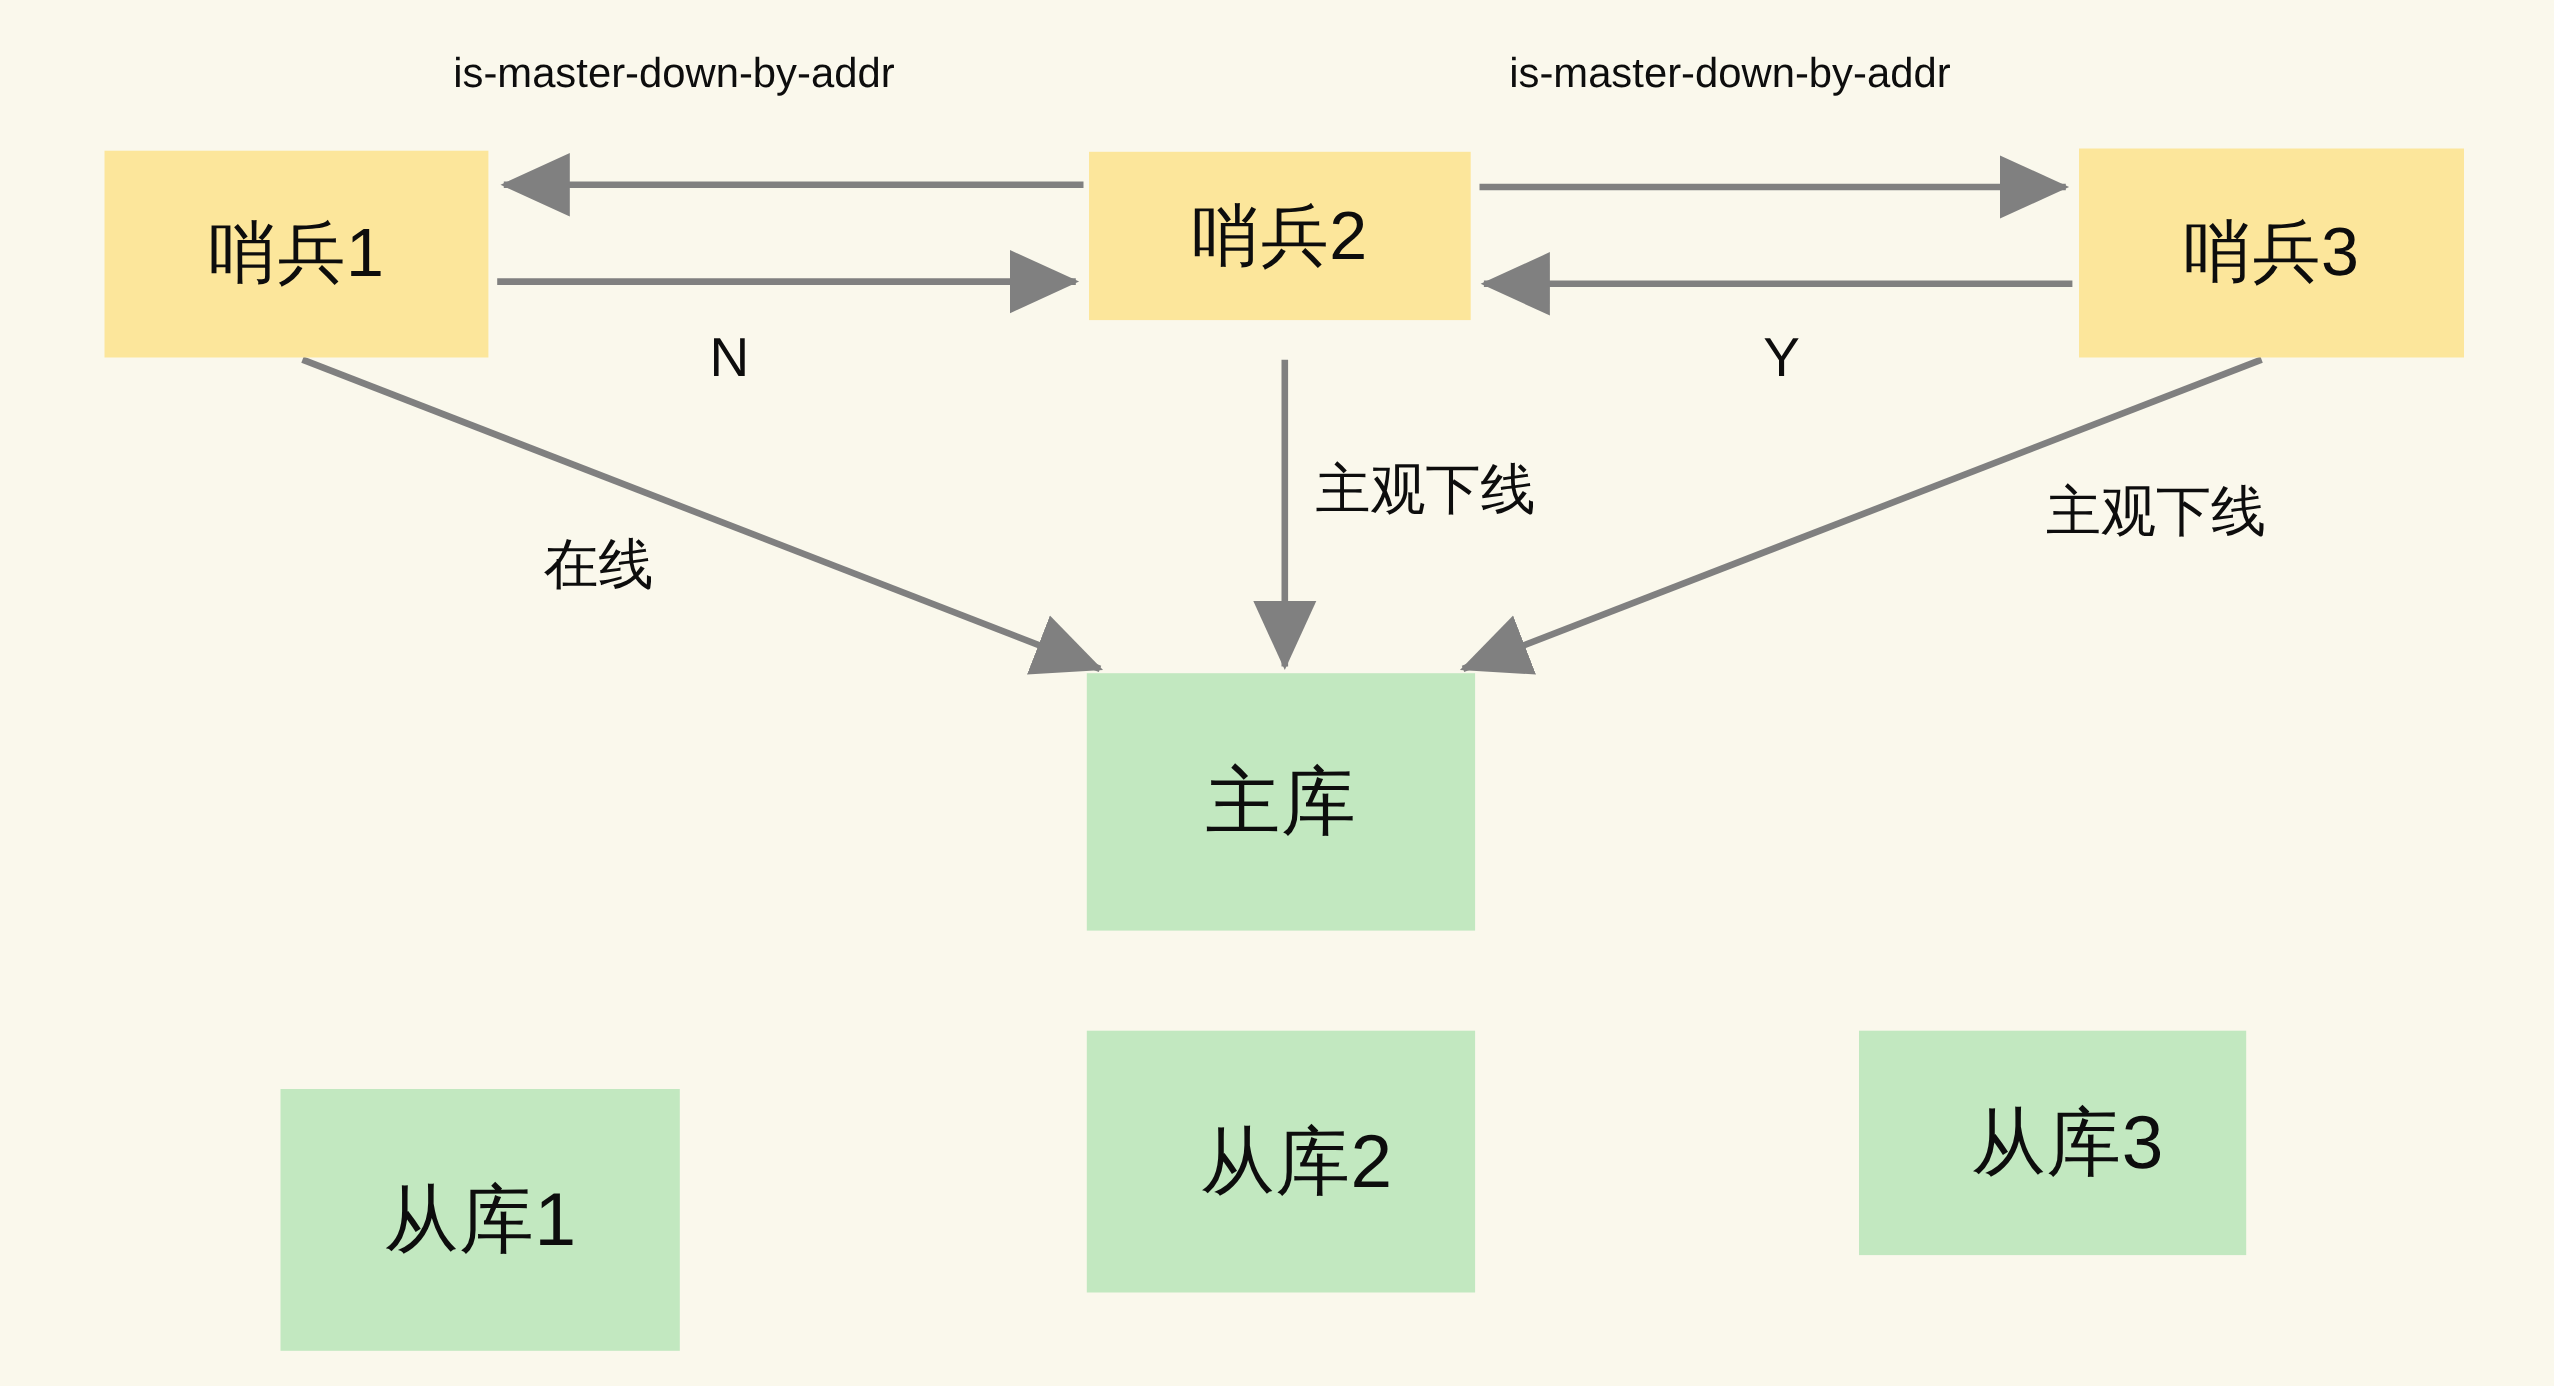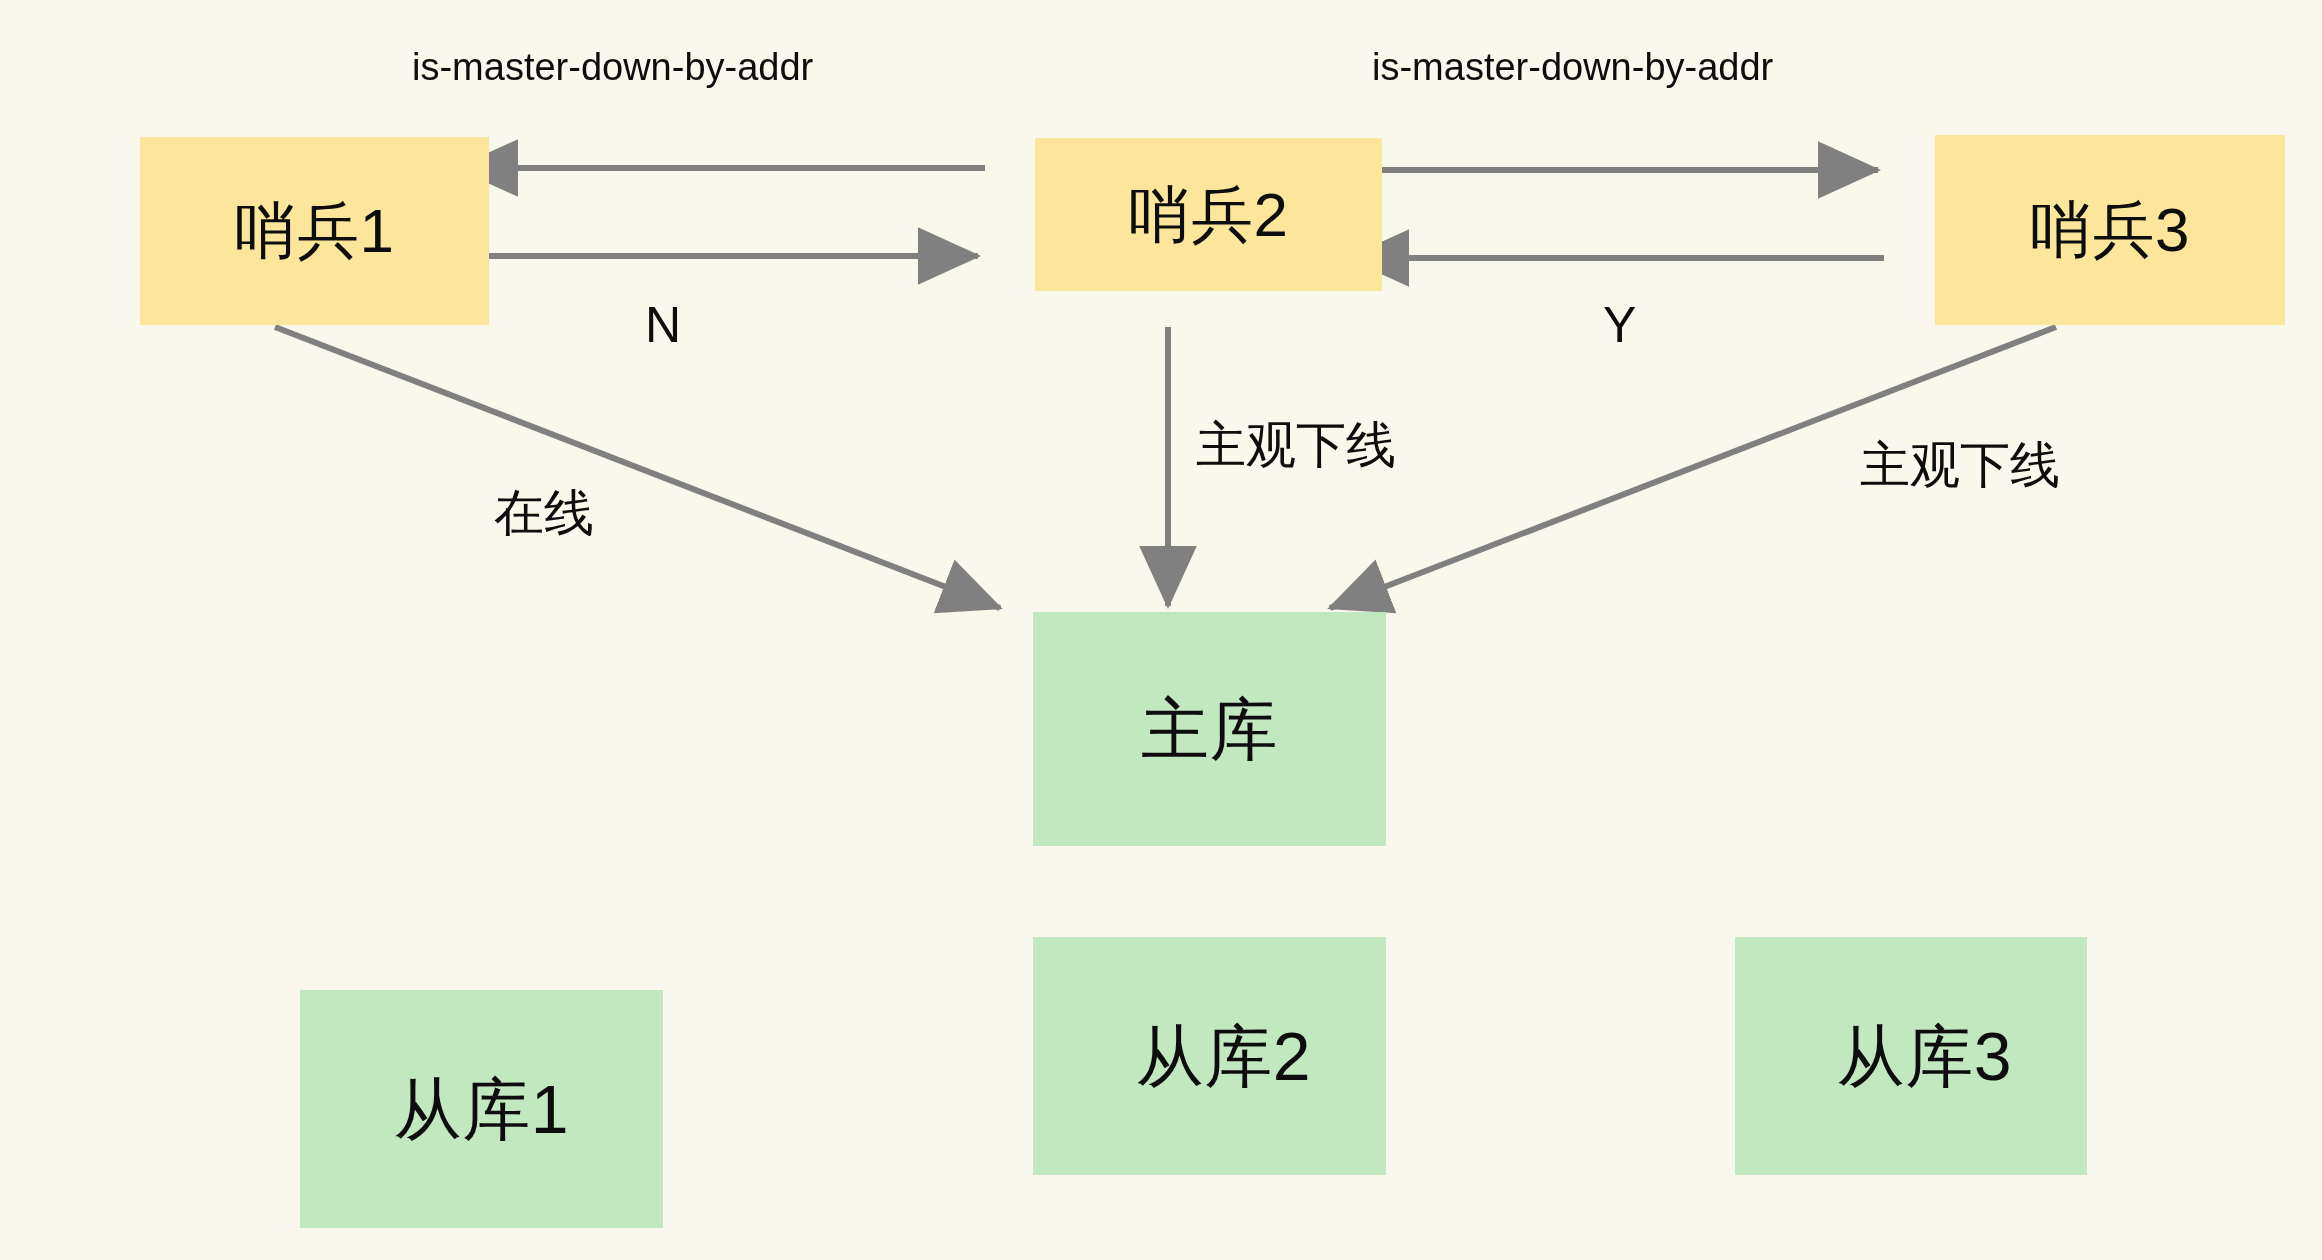--- a/index.html
+++ b/index.html
@@ -25,21 +25,20 @@
   }
   .node {
     position: absolute;
     display: flex;
     align-items: center;
     justify-content: center;
     box-sizing: border-box;
     color: #0d0d0d;
     line-height: 1;
     letter-spacing: 0.5px;
-    margin-left: 45px;
   }
   .node-sentinel {
     background: #fce69b;
     font-size: 62px;
   }
   .node-db {
     background: #c2e8c0;
     font-size: 68px;
   }
   .edge-label {
@@ -96,21 +95,21 @@
   </div>
 
   <div class="node node-db" style="left:255px; top:990px; width:363px; height:238px;">
     <span>从库1</span>
   </div>
 
   <div class="node node-db" style="left:988px; top:937px; width:353px; height:238px;padding-left:28px;">
     <span>从库2</span>
   </div>
 
-  <div class="node node-db" style="left:1690px; top:937px; width:352px; height:238px;padding-left:27px;">
+  <div class="node node-db" style="left:1690px; top:937px; width:352px; height:204px;padding-left:27px;">
     <span>从库3</span>
   </div>
 
   <div class="edge-label lbl-proto" style="left:412px; top:48px;">is-master-down-by-addr</div>
 
   <div class="edge-label lbl-proto" style="left:1372px; top:48px;">is-master-down-by-addr</div>
 
   <div class="edge-label lbl-flag" style="left:645px; top:300px;">N</div>
 
   <div class="edge-label lbl-flag" style="left:1603px; top:300px;">Y</div>

